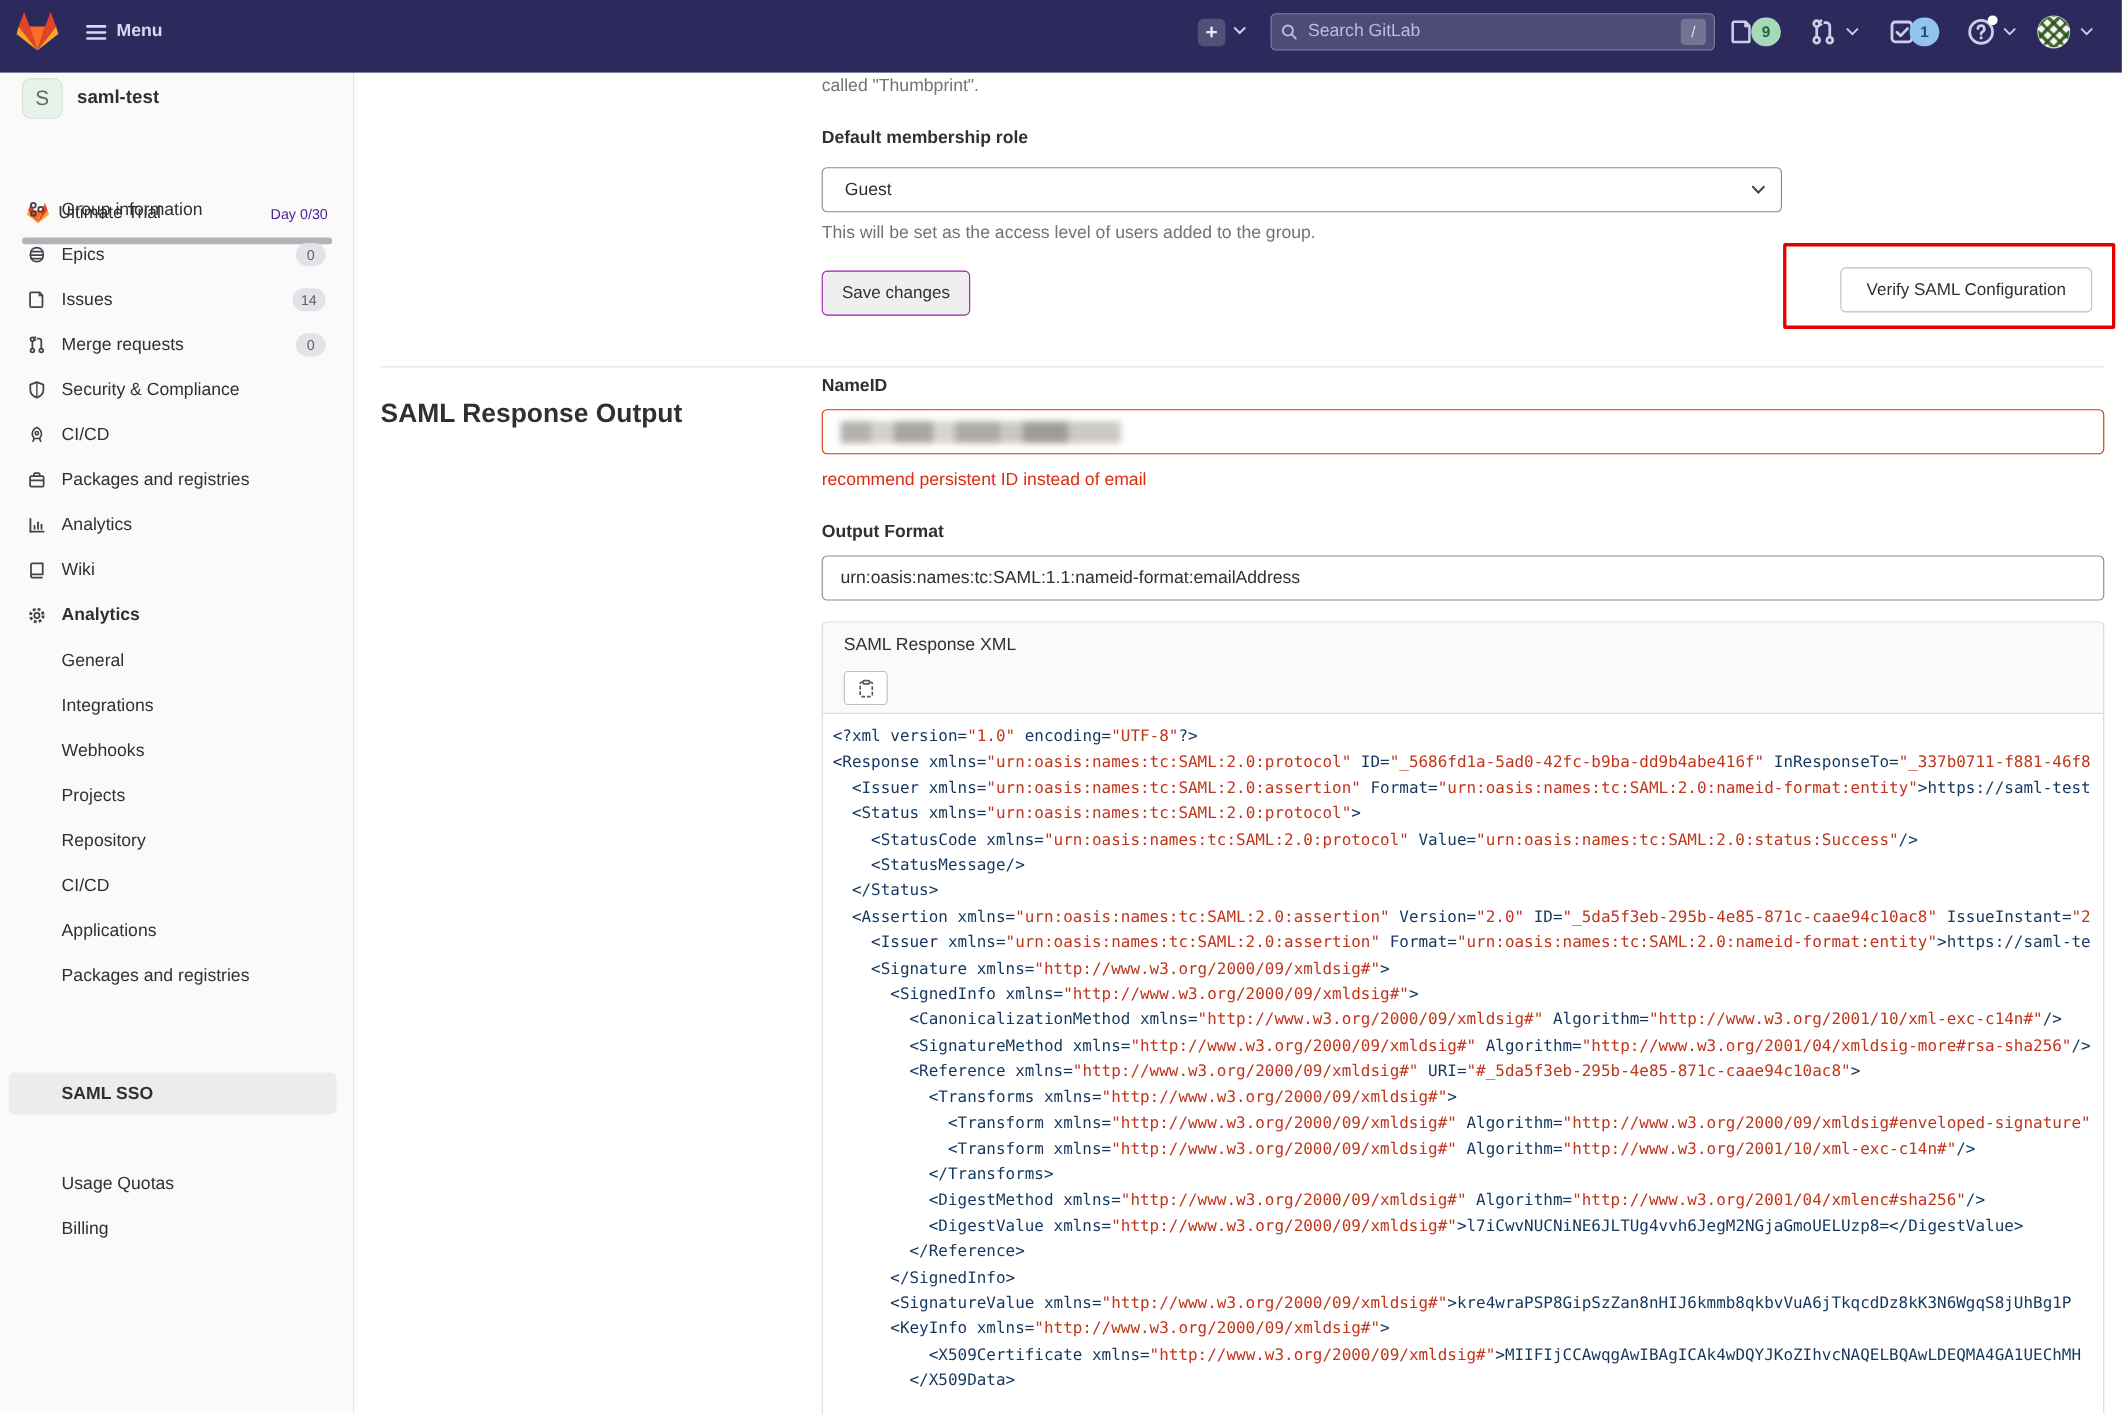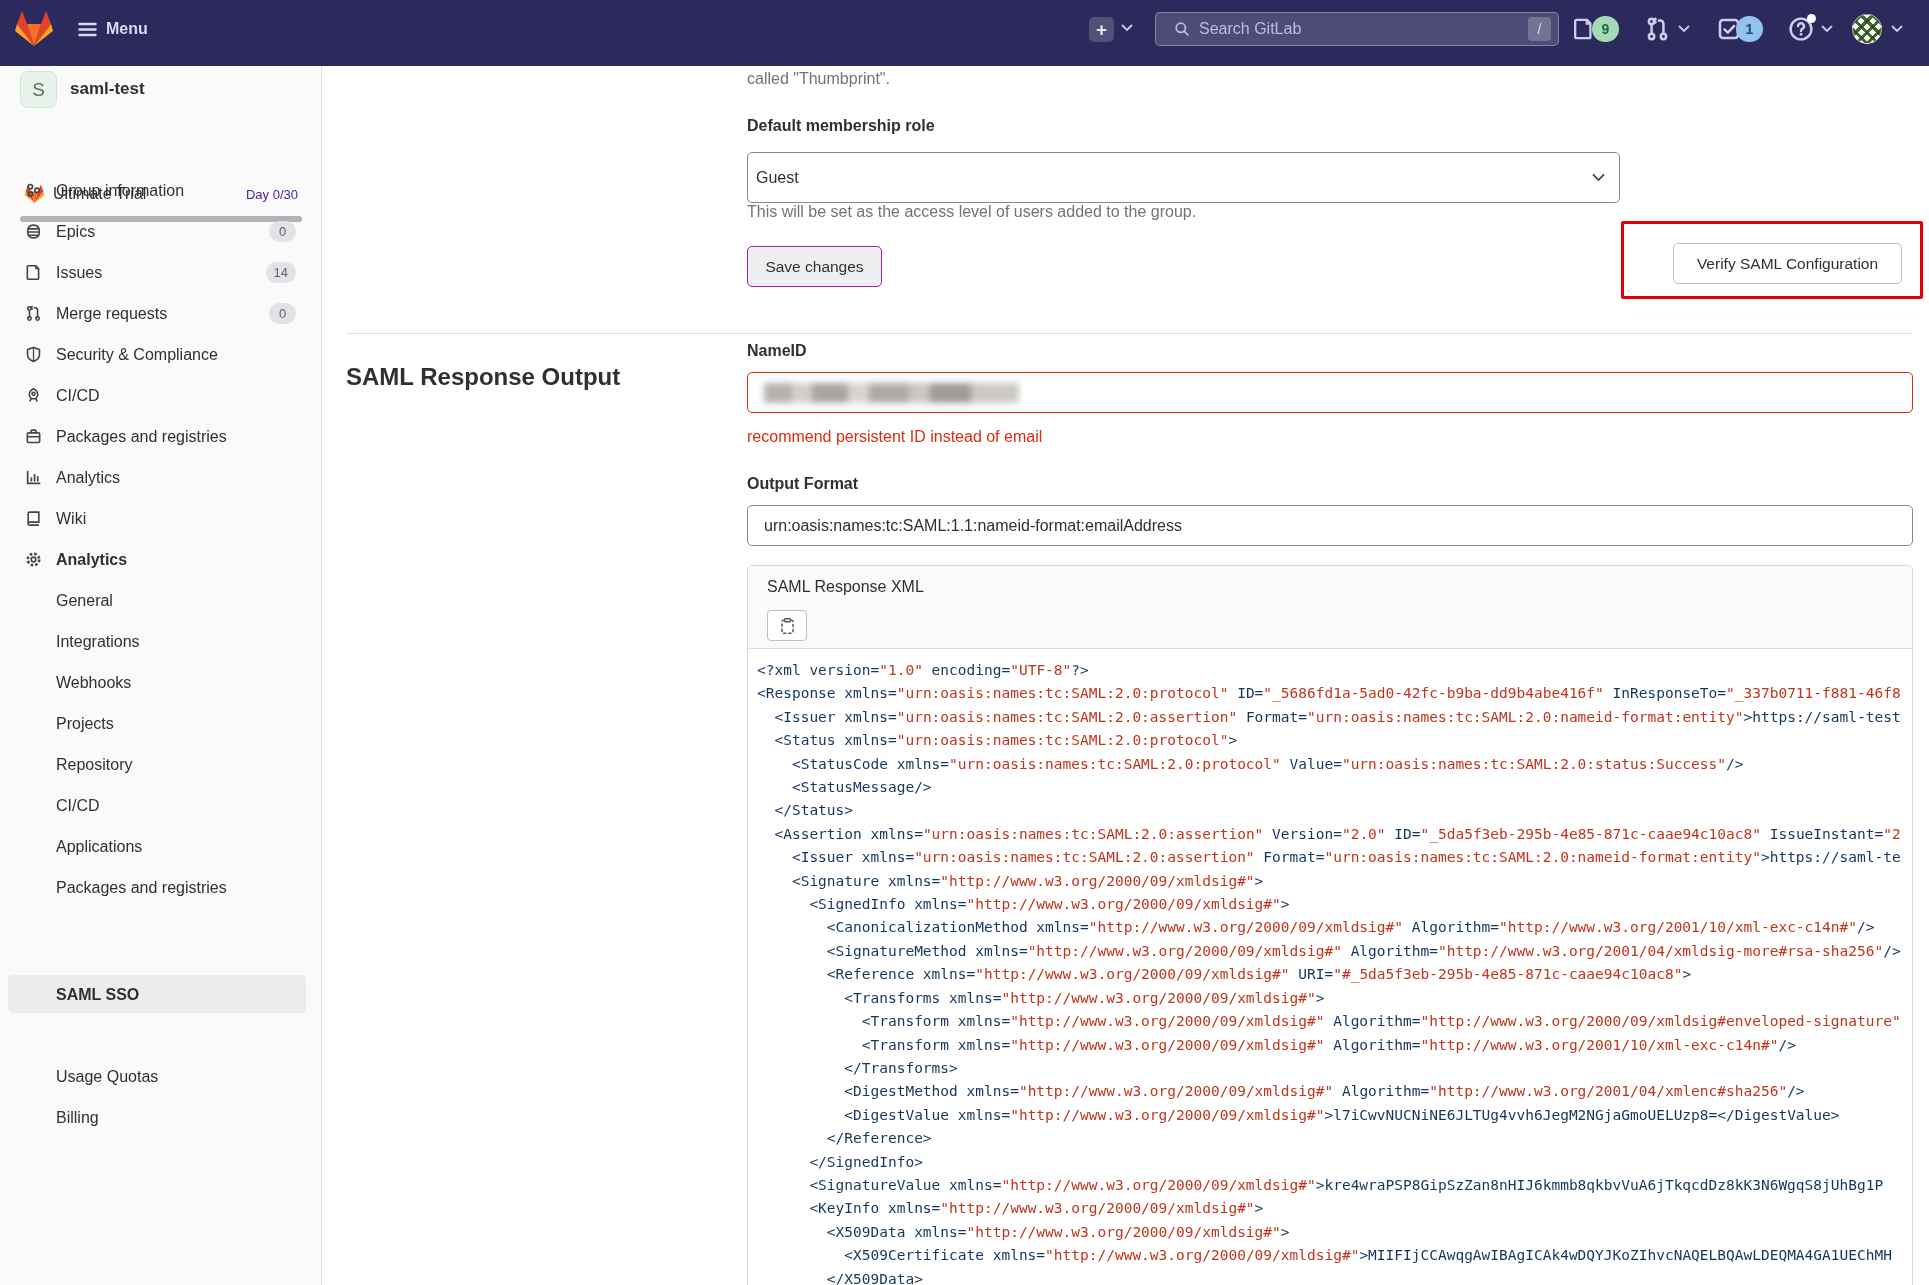--- a/index.html
+++ b/index.html
@@ -11,21 +11,21 @@
   html,body{width:1929px;height:1285px;overflow:hidden;}
   body{position:relative;font-family:"Liberation Sans",sans-serif;background:#fff;color:var(--text);}
   .abs{position:absolute;}
 
   
   .navbar{left:0;top:0;width:1929px;height:66px;background:var(--navbar-bg);z-index:50;}
   .nav-logo{left:14px;top:9px;width:40px;height:40px;cursor:pointer;}
   .nav-menu{left:78px;top:14px;height:30px;display:flex;align-items:center;gap:9px;color:var(--navbar-item);font-size:16px;font-weight:700;cursor:pointer;}
   .nav-plus{left:1089px;top:17px;width:25px;height:25px;background:rgba(255,255,255,.18);border-radius:5px;color:#e7e6f5;display:flex;align-items:center;justify-content:center;font-size:19px;font-weight:700;cursor:pointer;}
   .nav-plus-chev{left:1121px;top:24px;}
-  .nav-search{left:1155px;top:12px;width:404px;height:34px;background:rgba(255,255,255,.16);border:1px solid rgba(255,255,255,.32);border-radius:5px;display:flex;align-items:center;padding:0 7px 0 18px;}
+  .nav-search{left:1155px;top:12px;width:404px;height:34px;background:rgba(255,255,255,.16);border:1px solid rgba(255,255,255,.32);border-radius:5px;display:flex;align-items:center;padding:0 7px 0 8px;}
   .nav-search input{flex:1;background:transparent;border:none;outline:none;color:#e6e5f4;font-size:16px;margin-left:9px;font-family:"Liberation Sans",sans-serif;}
   .nav-search input::placeholder{color:#bdbcdc;}
   .slash-key{width:23px;height:24px;background:rgba(255,255,255,.22);border-radius:4px;color:#deddf0;font-size:14px;display:flex;align-items:center;justify-content:center;}
   .nav-ic{color:#cecde9;cursor:pointer;}
   .count-badge{height:26px;min-width:27px;padding:0 7px;border-radius:13px;font-size:14px;font-weight:700;display:flex;align-items:center;justify-content:center;cursor:pointer;}
   .badge-green{background:#a5dab8;color:#24663b;}
   .badge-blue{background:#93c2ef;color:#1b4a7e;}
   .avatar{left:1852px;top:14px;width:30px;height:30px;border-radius:50%;background-color:#f2f6ee;border:1px solid rgba(255,255,255,.5);cursor:pointer;
     background-image:repeating-linear-gradient(45deg,rgba(39,78,19,.85) 0 3px,transparent 3px 8px),repeating-linear-gradient(-45deg,rgba(39,78,19,.85) 0 3px,transparent 3px 8px);}
   .help-dot{position:absolute;right:-2px;top:-2px;width:9px;height:9px;border-radius:50%;background:#fff;}
@@ -46,21 +46,21 @@
   .sub-item{left:0;width:322px;height:41px;display:flex;align-items:center;cursor:pointer;}
   .sub-item .lbl{position:absolute;left:56px;font-size:16px;color:var(--text);white-space:nowrap;}
   .active-pill{left:8px;top:917px;width:298px;height:38px;border-radius:5px;background:var(--pill);}
   .active-pill ~ .sub-item .bold, .bold{font-weight:700;}
 
   
   .scroll-line1{left:747px;top:44px;font-size:16px;color:var(--muted);white-space:nowrap;z-index:1;}
   .scroll-line2{left:747px;top:70px;font-size:16px;color:var(--muted);}
   .fld-label{font-size:16px;font-weight:700;color:var(--text);}
   .role-label{left:747px;top:117px;}
-  .role-select{left:747px;top:152px;width:873px;height:51px;border:1px solid var(--input-border);border-radius:5px;background:#fff;display:flex;align-items:center;padding:0 8px;font-size:16px;cursor:pointer;}
+  .role-select{left:747px;top:152px;width:873px;height:41px;border:1px solid var(--input-border);border-radius:5px;background:#fff;display:flex;align-items:center;padding:0 20px;font-size:16px;cursor:pointer;}
   .role-select svg{position:absolute;right:14px;color:#44434a;}
   .role-help{left:747px;top:203px;font-size:16px;color:var(--muted);}
   .btn{display:flex;align-items:center;justify-content:center;border-radius:5px;font-size:15.5px;color:var(--text);cursor:pointer;white-space:nowrap;}
   .btn-save{left:747px;top:246px;width:135px;height:41px;background:#efeff1;border:1px solid #a21caf;}
   .btn-verify{left:1673px;top:243px;width:229px;height:41px;background:#fff;border:1px solid #bfbfc3;}
   .annotation{left:1621px;top:221px;width:302px;height:78px;border:3px solid var(--annotation);border-radius:2px;pointer-events:none;z-index:40;}
   .divider{left:346px;top:333px;width:1567px;height:1px;background:#e1e1e5;}
   .section-h{left:346px;top:363px;font-size:24px;font-weight:700;}
   .nameid-label{left:747px;top:342px;}
   .nameid-input{left:747px;top:372px;width:1166px;height:41px;border:1.5px solid var(--danger);border-radius:5px;background:#fff;display:flex;align-items:center;padding:0 16px;}
@@ -368,17 +368,16 @@
       <div class="cl">          &lt;Transforms xmlns=<span class="str">"http://www.w3.org/2000/09/xmldsig#"</span>&gt;</div>
       <div class="cl">            &lt;Transform xmlns=<span class="str">"http://www.w3.org/2000/09/xmldsig#"</span> Algorithm=<span class="str">"http://www.w3.org/2000/09/xmldsig#enveloped-signature"</span></div>
       <div class="cl">            &lt;Transform xmlns=<span class="str">"http://www.w3.org/2000/09/xmldsig#"</span> Algorithm=<span class="str">"http://www.w3.org/2001/10/xml-exc-c14n#"</span>/&gt;</div>
       <div class="cl">          &lt;/Transforms&gt;</div>
       <div class="cl">          &lt;DigestMethod xmlns=<span class="str">"http://www.w3.org/2000/09/xmldsig#"</span> Algorithm=<span class="str">"http://www.w3.org/2001/04/xmlenc#sha256"</span>/&gt;</div>
       <div class="cl">          &lt;DigestValue xmlns=<span class="str">"http://www.w3.org/2000/09/xmldsig#"</span>&gt;l7iCwvNUCNiNE6JLTUg4vvh6JegM2NGjaGmoUELUzp8=&lt;/DigestValue&gt;</div>
       <div class="cl">        &lt;/Reference&gt;</div>
       <div class="cl">      &lt;/SignedInfo&gt;</div>
       <div class="cl">      &lt;SignatureValue xmlns=<span class="str">"http://www.w3.org/2000/09/xmldsig#"</span>&gt;kre4wraPSP8GipSzZan8nHIJ6kmmb8qkbvVuA6jTkqcdDz8kK3N6WgqS8jUhBg1P</div>
       <div class="cl">      &lt;KeyInfo xmlns=<span class="str">"http://www.w3.org/2000/09/xmldsig#"</span>&gt;</div>
-      <div class="cl">        &lt;X509Data xmlns=<span class="str">"http://www.w3.org/2000/09/xmldsig#"</span>&gt;</div>
       <div class="cl">          &lt;X509Certificate xmlns=<span class="str">"http://www.w3.org/2000/09/xmldsig#"</span>&gt;MIIFIjCCAwqgAwIBAgICAk4wDQYJKoZIhvcNAQELBQAwLDEQMA4GA1UEChMH</div>
       <div class="cl">        &lt;/X509Data&gt;</div>
     </div>
 </div>
 
 </body></html>

